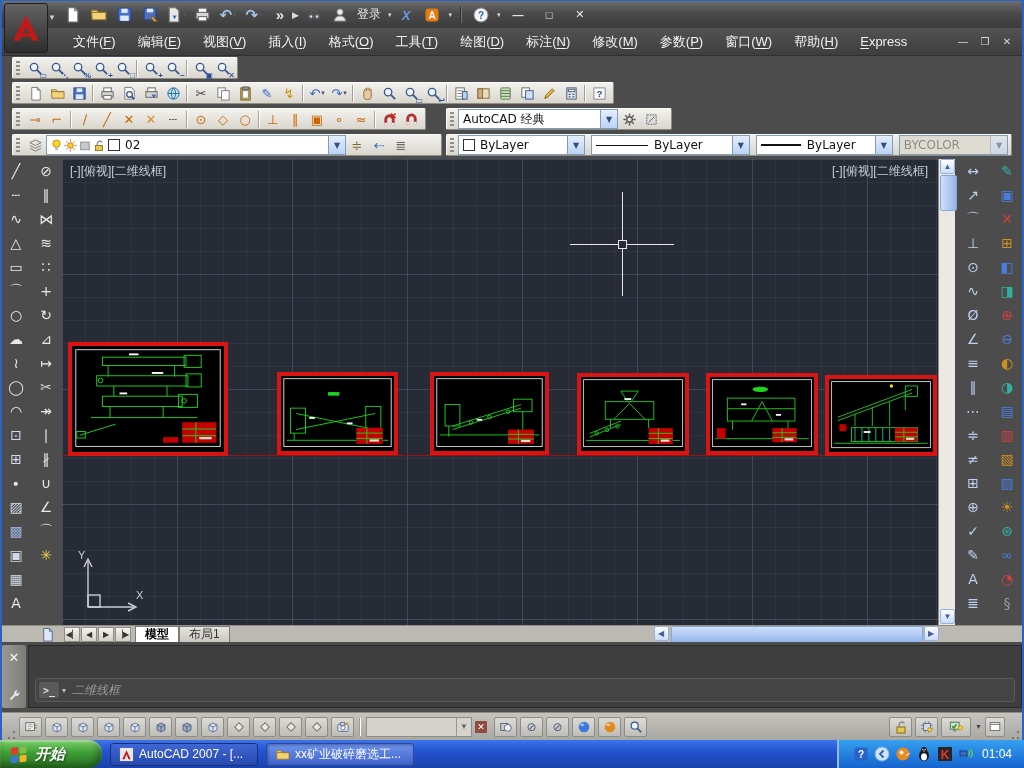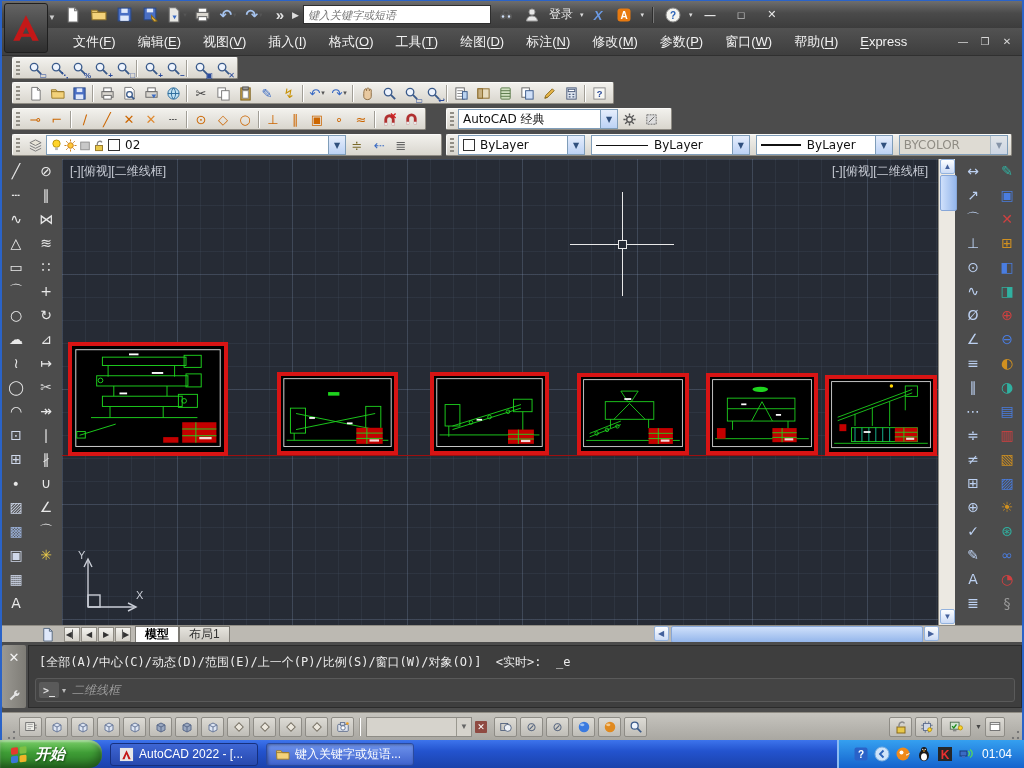--- a/index.html
+++ b/index.html
@@ -232,21 +232,20 @@
           <span class="caret" style="color:#555">▾</span>
         </span>
         <span class="qbtn">
           <span class="ic" style="display:flex;align-items:center;justify-content:center;">
             <span class="glyph" style="color:#e2e2e2">»</span>
           </span>
         </span>
       </div>
     <div id="search-wrap">
       <span id="search-flyout">▶</span>
-      <input id="title-search" placeholder="键入关键字或短语" style="">
       <span class="titlebtn">
           <svg viewBox="0 0 16 16">
             <circle cx="5" cy="9.5" r="3" fill="#5a5a5a"></circle>
             <circle cx="11" cy="9.5" r="3" fill="#5a5a5a"></circle>
             <path d="M5 6.6l1-3h4l1 3" fill="none" stroke="#5a5a5a" stroke-width="1.6"></path>
             <circle cx="5" cy="9.5" r="1.2" fill="#cfe0f8"></circle>
             <circle cx="11" cy="9.5" r="1.2" fill="#cfe0f8"></circle>
           </svg>
         </span>
       <span class="titlebtn">
@@ -1350,21 +1349,20 @@
 
   <div id="cmd" class="abs">
     <div id="cmd-inner">
       <div id="cmd-strip">
         <span id="cmd-close">✕</span>
         <svg width="14" height="14" viewBox="0 0 16 16">
             <path d="M12.5 3a3.2 3.2 0 0 0-4.3 4.1L3 12.3 4.7 14l5.2-5.2A3.2 3.2 0 0 0 14 4.5l-2 2-1.7-1.7z" fill="#e4e4e4"></path>
           </svg>
       </div>
       <div id="cmd-text">
-        <div id="cmd-history">[全部(A)/中心(C)/动态(D)/范围(E)/上一个(P)/比例(S)/窗口(W)/对象(O)]  &lt;实时&gt;:  _e</div>
         <div id="cmd-inputrow">
           <span id="prompt-chip">&gt;_</span>
           <span id="prompt-caret">▾</span>
           <span id="cmd-placeholder">二维线框</span>
         </div>
       </div>
     </div>
   </div>
 
   <div id="status" class="abs">
@@ -1561,28 +1559,28 @@
             <rect x="10.5" y="12.5" width="7" height="7" rx="1.5" fill="#f0b429"></rect>
           </g>
         </svg>
       <span>开始</span>
     </div>
     <div class="task" id="task-0">
       <svg viewBox="0 0 16 16">
           <rect x="1" y="1" width="14" height="14" fill="#e8e8e8"></rect>
           <path d="M3.5 13L8 3.5 12.5 13h-2.4L8 7.6 5.9 13z" fill="#c41818"></path>
         </svg>
-      <span>AutoCAD 2022 - [...</span>
+      <span>AutoCAD 2007 - [...</span>
     </div>
     <div class="task" id="task-1">
       <svg viewBox="0 0 16 16">
           <path d="M1.5 4h5l1.5 2h7v7h-13z" fill="#f3d27a" stroke="#9a7b2d"></path>
           <path d="M1.5 6h13" stroke="#9a7b2d"></path>
         </svg>
-      <span>键入关键字或短语...</span>
+      <span>xx矿业破碎磨选工...</span>
     </div>
     <div id="tray">
       <svg viewBox="0 0 16 16">
           <rect x="1.5" y="1.5" width="13" height="13" rx="2" fill="#2a62c8"></rect>
           <text x="8" y="12" font-size="10" font-weight="bold" text-anchor="middle" fill="#fff">?</text>
         </svg>
       <svg viewBox="0 0 16 16">
           <circle cx="8" cy="8" r="7" fill="#cfe4fa" stroke="#7aaede"></circle>
           <path d="M9.5 4.5L6 8l3.5 3.5" fill="none" stroke="#2a62b8" stroke-width="1.8"></path>
         </svg>

